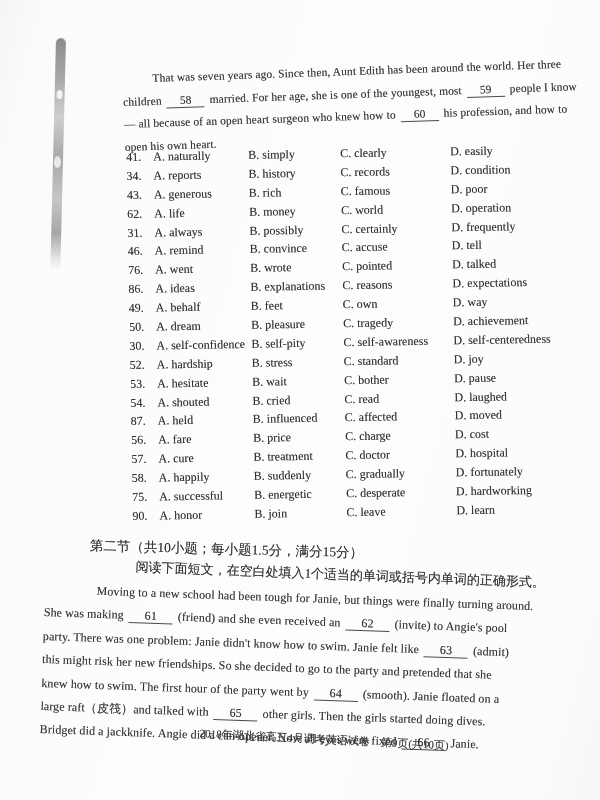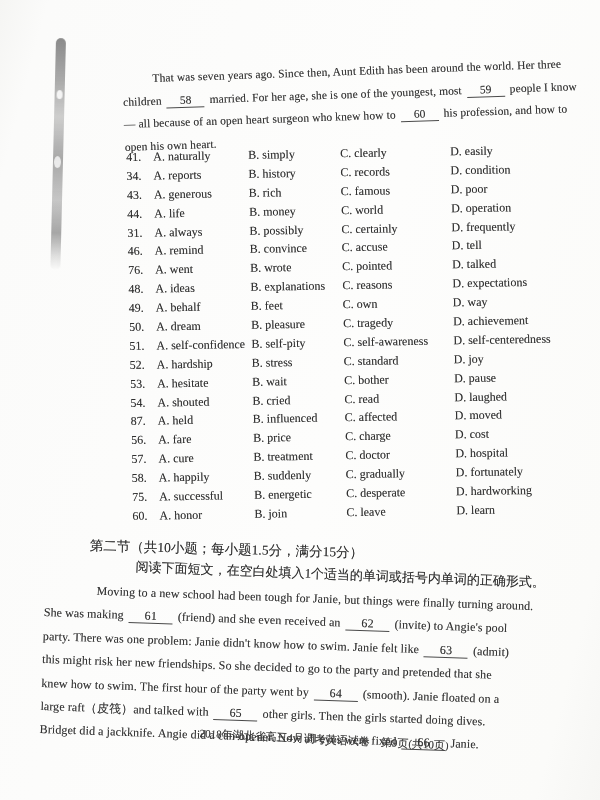--- a/index.html
+++ b/index.html
@@ -129,21 +129,21 @@
           <td class="c-d">D.&nbsp;condition</td>
         </tr>
         <tr>
           <td class="c-num">43.</td>
           <td class="c-a">A.&nbsp;generous</td>
           <td class="c-b">B.&nbsp;rich</td>
           <td class="c-c">C.&nbsp;famous</td>
           <td class="c-d">D.&nbsp;poor</td>
         </tr>
         <tr>
-          <td class="c-num">44.</td>
+          <td class="c-num">62.</td>
           <td class="c-a">A.&nbsp;life</td>
           <td class="c-b">B.&nbsp;money</td>
           <td class="c-c">C.&nbsp;world</td>
           <td class="c-d">D.&nbsp;operation</td>
         </tr>
         <tr>
           <td class="c-num">31.</td>
           <td class="c-a">A.&nbsp;always</td>
           <td class="c-b">B.&nbsp;possibly</td>
           <td class="c-c">C.&nbsp;certainly</td>
@@ -157,42 +157,42 @@
           <td class="c-d">D.&nbsp;tell</td>
         </tr>
         <tr>
           <td class="c-num">76.</td>
           <td class="c-a">A.&nbsp;went</td>
           <td class="c-b">B.&nbsp;wrote</td>
           <td class="c-c">C.&nbsp;pointed</td>
           <td class="c-d">D.&nbsp;talked</td>
         </tr>
         <tr>
-          <td class="c-num">48.</td>
+          <td class="c-num">86.</td>
           <td class="c-a">A.&nbsp;ideas</td>
           <td class="c-b">B.&nbsp;explanations</td>
           <td class="c-c">C.&nbsp;reasons</td>
           <td class="c-d">D.&nbsp;expectations</td>
         </tr>
         <tr>
           <td class="c-num">49.</td>
           <td class="c-a">A.&nbsp;behalf</td>
           <td class="c-b">B.&nbsp;feet</td>
           <td class="c-c">C.&nbsp;own</td>
           <td class="c-d">D.&nbsp;way</td>
         </tr>
         <tr>
           <td class="c-num">50.</td>
           <td class="c-a">A.&nbsp;dream</td>
           <td class="c-b">B.&nbsp;pleasure</td>
           <td class="c-c">C.&nbsp;tragedy</td>
           <td class="c-d">D.&nbsp;achievement</td>
         </tr>
         <tr>
-          <td class="c-num">51.</td>
+          <td class="c-num">30.</td>
           <td class="c-a">A.&nbsp;self-confidence</td>
           <td class="c-b">B.&nbsp;self-pity</td>
           <td class="c-c">C.&nbsp;self-awareness</td>
           <td class="c-d">D.&nbsp;self-centeredness</td>
         </tr>
         <tr>
           <td class="c-num">52.</td>
           <td class="c-a">A.&nbsp;hardship</td>
           <td class="c-b">B.&nbsp;stress</td>
           <td class="c-c">C.&nbsp;standard</td>
@@ -241,21 +241,21 @@
           <td class="c-d">D.&nbsp;fortunately</td>
         </tr>
         <tr>
           <td class="c-num">75.</td>
           <td class="c-a">A.&nbsp;successful</td>
           <td class="c-b">B.&nbsp;energetic</td>
           <td class="c-c">C.&nbsp;desperate</td>
           <td class="c-d">D.&nbsp;hardworking</td>
         </tr>
         <tr>
-          <td class="c-num">60.</td>
+          <td class="c-num">90.</td>
           <td class="c-a">A.&nbsp;honor</td>
           <td class="c-b">B.&nbsp;join</td>
           <td class="c-c">C.&nbsp;leave</td>
           <td class="c-d">D.&nbsp;learn</td>
         </tr>
       </tbody>
   </table>
 
   <div id="sec2-heading" class="sheet-text">第二节（共10小题；每小题1.5分，满分15分）</div>
 

